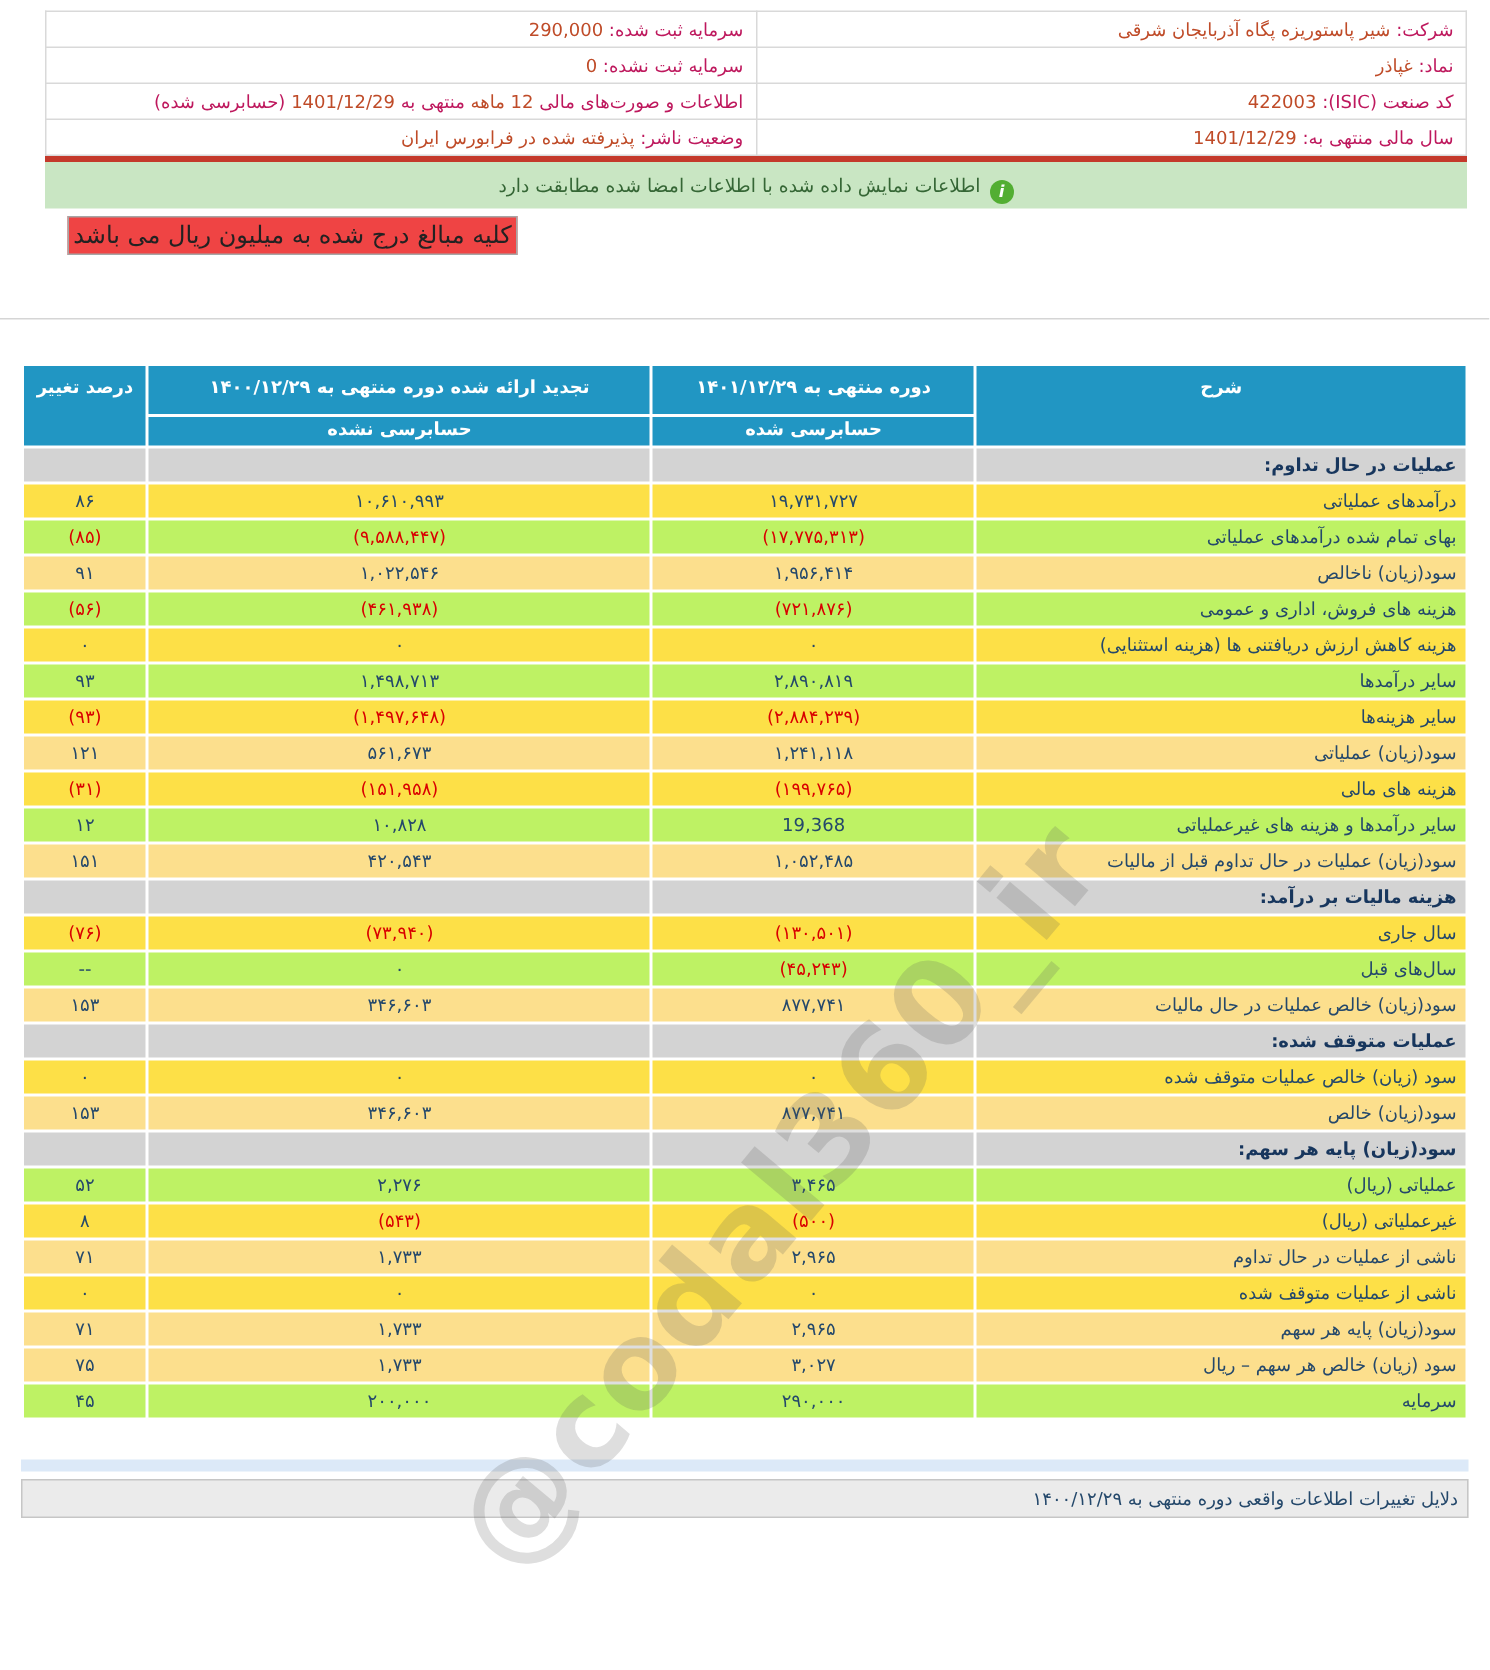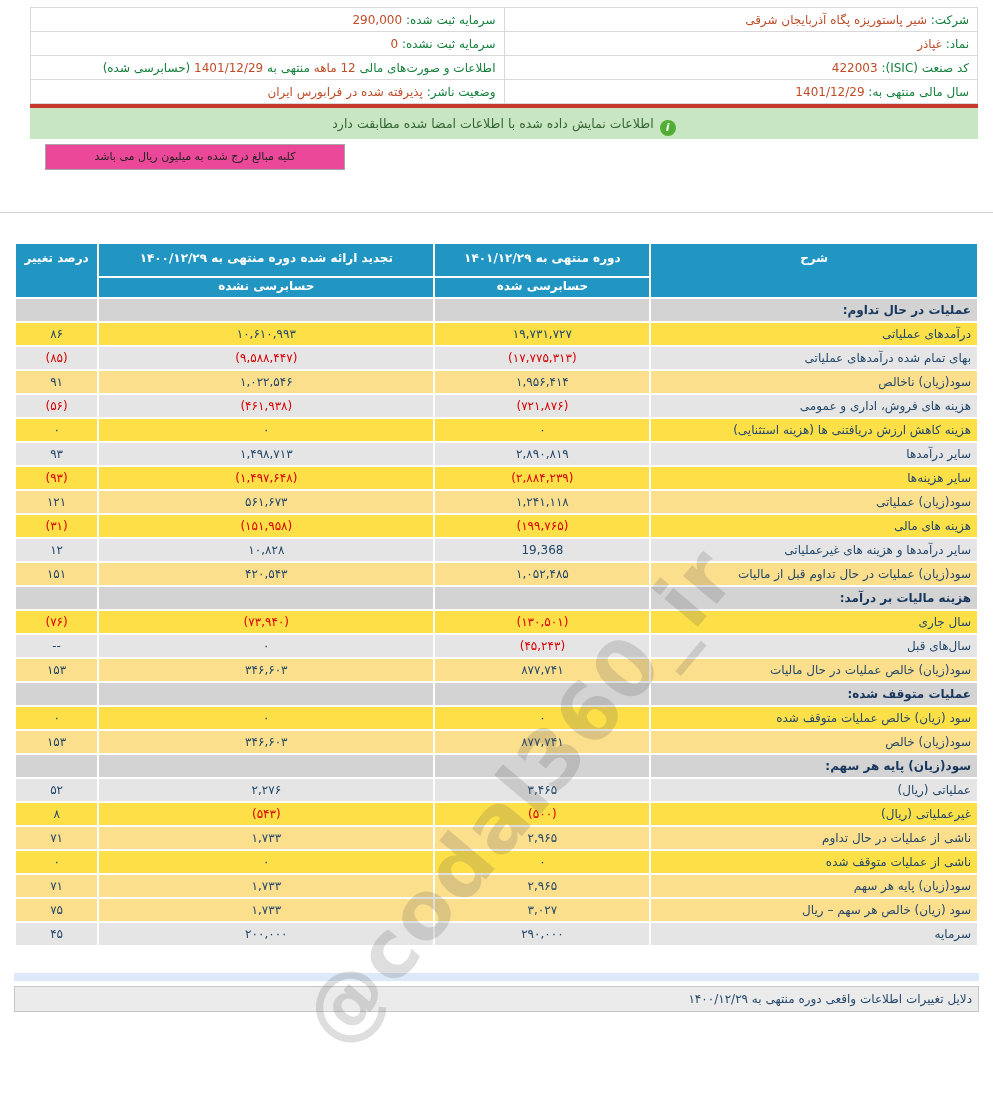--- a/index.html
+++ b/index.html
@@ -9,36 +9,36 @@
     -webkit-font-smoothing:antialiased;
   }
   
   .info-table{
     margin:7px 15px 0 30px;border-collapse:collapse;width:948px;table-layout:fixed;
   }
   .info-table td{
     border:1px solid #d9d9d9;height:23px;font-size:12px;color:#333;
     padding:0 8px;white-space:nowrap;overflow:hidden;
   }
-  .info-table .lab{color:#15803d;}
+  .info-table .lab{color:#be185d;}
   .info-table .orange{color:#bf4b28;}
   
   .red-line{margin:0 15px 0 30px;height:4px;background:#c4392b;}
   .green-bar{
     margin:0 15px 0 30px;height:31px;line-height:31px;background:#c9e6c3;
     text-align:center;font-size:12.5px;color:#356635;
   }
   .info-icon{
     display:inline-block;width:16px;height:16px;line-height:16px;border-radius:50%;
     background:#52ae32;color:#fff;font-weight:bold;font-size:11px;text-align:center;
     vertical-align:-3px;margin-left:6px;font-style:italic;
   }
   .note-box{
     margin:5px 0 0 0;margin-right:648px;width:298px;height:24px;line-height:24px;
-    border:1px solid #a6a6a6;text-align:center;font-size:11px;color:#222;background:#ec4899;
+    border:1px solid #a6a6a6;text-align:center;font-size:16px;color:#222;background:#ef4444;
   }
   .divider{margin-top:42px;border-top:1px solid #d5d5d5;height:0;}
   
   .section-wrap{margin:15px 14px 0 14px;position:relative;}
   .title-bar{
     height:25px;line-height:25px;background:#2196c3;color:#fff;font-weight:bold;
     font-size:13px;padding-right:10px;
   }
   .unit-note{
     font-size:12.5px;font-weight:bold;color:#111;padding:13px 6px 12px 6px;
@@ -56,21 +56,21 @@
   .th-tall{height:46px;padding-top:7px !important;}
   .th-l1{height:24px;padding-top:7px !important;}
   .th-l2{height:18px;padding-top:1px !important;}
   table.stmt td{
     height:22px;font-size:12px;color:#24486b;padding:0 6px;white-space:nowrap;overflow:hidden;
   }
   table.stmt td.lbl{text-align:right;}
   table.stmt td.val{text-align:center;padding:0 2px;}
   table.stmt td.neg{color:#d90000;}
   tr.blue td{background:#fde047;}
-  tr.white td{background:#e5e5e5;}
+  tr.white td{background:#bef264;}
   tr.yellow td{background:#fcdf8d;}
   tr.sec td{background:#d3d3d3;}
   tr.sec td.lbl{font-weight:bold;color:#17365d;}
   
   .watermark{
     position:absolute;left:505px;top:555px;transform:translate(-50%,-50%) rotate(-50deg);
     font-size:80px;color:rgba(90,90,90,0.20);white-space:nowrap;pointer-events:none;
     direction:ltr;font-weight:bold;letter-spacing:2px;z-index:5;
   }
   

